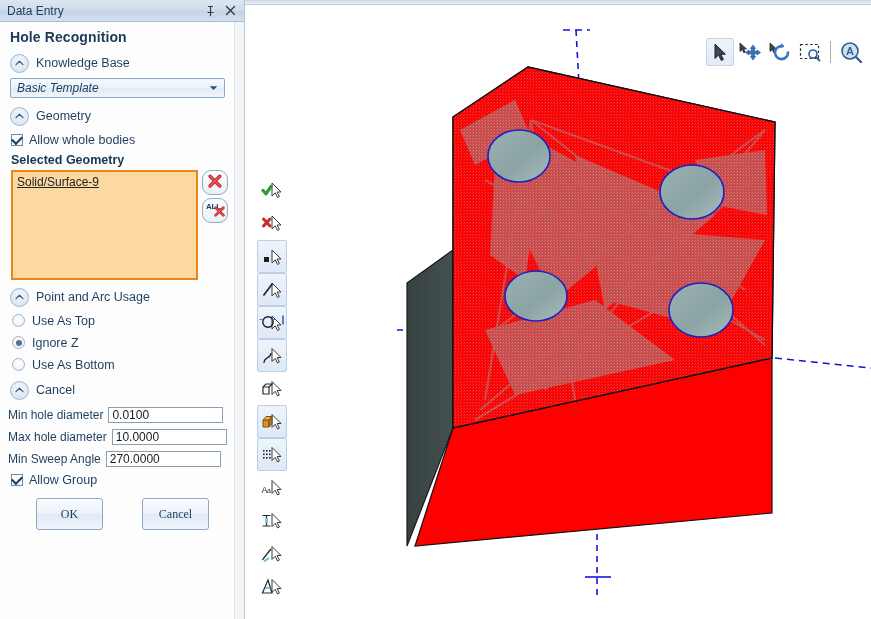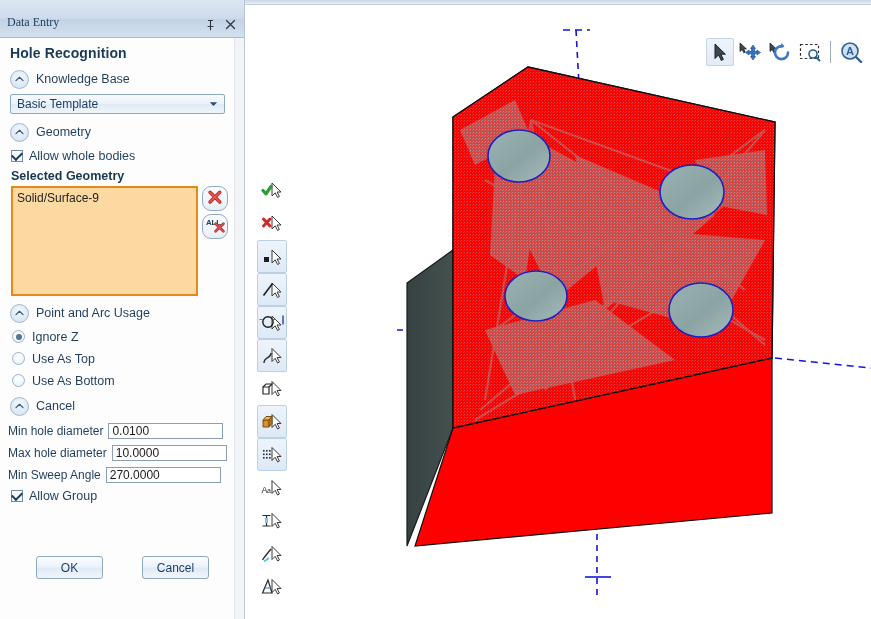--- a/index.html
+++ b/index.html
@@ -32,22 +32,22 @@
     background: #fdfdfe;
     border-right: 1px solid #b8c4d2;
     position: relative;
   }
   .dock-title-bar {
     height: 21px;
     flex: none;
     background: linear-gradient(to bottom, #dce6f2 0%, #cfdced 48%, #c2d3e6 52%, #d3e0ee 100%);
     border-bottom: 1px solid #a9bace;
     display: flex;
-    padding: 16px 4px 0 7px;
-    font-family: Liberation Serif, serif;
+    align-items: center;
+    padding: 0 4px 0 7px;
   }
   .dock-title-text {
     font-size: 12px;
     color: #1c3d5e;
     flex: 1;
     line-height: 1;
   }
   .dock-title-btn {
     width: 20px;
     height: 17px;
@@ -102,20 +102,21 @@
   .combo {
     height: 20px;
     margin: 0 3px 9px 2px;
     background: linear-gradient(to bottom, #f6fafd 0%, #eaf2fa 50%, #e0ebf6 51%, #eef5fb 100%);
     border: 1px solid #8fa9c4;
     border-radius: 2px;
     display: flex;
     align-items: center;
     padding: 0 4px 0 6px;
     box-sizing: border-box;
+    font-style: italic;
   }
   .combo-text { flex: 1; font-size: 12px; color: #1c3d5e; }
   .combo-arrow { color: #2d4f72; font-size: 9px; padding-right: 2px; }
 
   
   .chk-row {
     display: flex; align-items: center; gap: 6px;
     margin: 0 0 3px 3px; height: 18px;
   }
   .chk-box {
@@ -144,21 +145,21 @@
   .geom-list {
     width: 196px; height: 110px;
     background: #fcd9a1;
     border: 2px solid #e8881a;
     box-sizing: border-box;
     padding: 3px 4px;
     font-size: 12px;
     color: #232323;
     overflow: hidden;
   }
-  .geom-item { line-height: 14px; }
+  .geom-item { line-height: 14px; text-decoration: underline; }
   .icon-btn {
     width: 26px; height: 25px;
     background: linear-gradient(to bottom,#fbfdff,#e8f0f8);
     border: 1px solid #94aac2;
     border-radius: 9px;
     display: flex; align-items: center; justify-content: center;
     box-sizing: border-box;
     margin-bottom: 3px;
     position: relative;
   }
@@ -199,29 +200,28 @@
     font-family: "Liberation Sans", sans-serif;
     font-size: 12px;
     color: #1a1a1a;
     padding: 0 3px;
     box-sizing: border-box;
     outline: none;
   }
 
   .btn-row { display: flex; gap: 39px; margin: 9px 0 0 28px; }
   .btn {
-    width: 67px; height: 23px;
+    width: 67px; height: 32px;
     background: linear-gradient(to bottom,#fbfdff 0%,#eaf2fa 48%,#dfeaf6 52%,#f0f6fc 100%);
     border: 1px solid #8fa7c0;
     border-radius: 3px;
-    font-family: Liberation Sans, sans-serif;
+    font-family: Liberation Serif, serif;
     font-size: 12px;
     color: #1c3d5e;
     cursor: default;
-    margin-top: 42px;
   }
 
   
   .panel-scroll {
     position: absolute; right: 0; top: 0; bottom: 0; width: 10px;
     background: #f2f4f7;
     border-left: 1px solid #dfe4ea;
     box-sizing: border-box;
   }
   .panel-scroll-thumb {
@@ -375,26 +375,26 @@
         <div class="section-head">
           <span class="chev">
             <svg width="9" height="6" viewBox="0 0 9 6">
                 <path d="M1 4.6L4.5 1.3L8 4.6" stroke="#3a5d80" stroke-width="1.3" fill="none" stroke-linecap="round" stroke-linejoin="round"></path>
               </svg>
           </span>
           <span class="section-label">Point and Arc Usage</span>
         </div>
 
         <div class="radio-row">
+          <span class="radio"></span>
+          <span class="radio-label">Use As Top</span>
+        </div>
+        <div class="radio-row">
           <span class="radio on"></span>
           <span class="radio-label">Ignore Z</span>
-        </div>
-        <div class="radio-row">
-          <span class="radio"></span>
-          <span class="radio-label">Use As Top</span>
         </div>
         <div class="radio-row">
           <span class="radio"></span>
           <span class="radio-label">Use As Bottom</span>
         </div>
 
         <div class="section-head" style="margin-top:8px;">
           <span class="chev">
             <svg width="9" height="6" viewBox="0 0 9 6">
                 <path d="M1 4.6L4.5 1.3L8 4.6" stroke="#3a5d80" stroke-width="1.3" fill="none" stroke-linecap="round" stroke-linejoin="round"></path>

